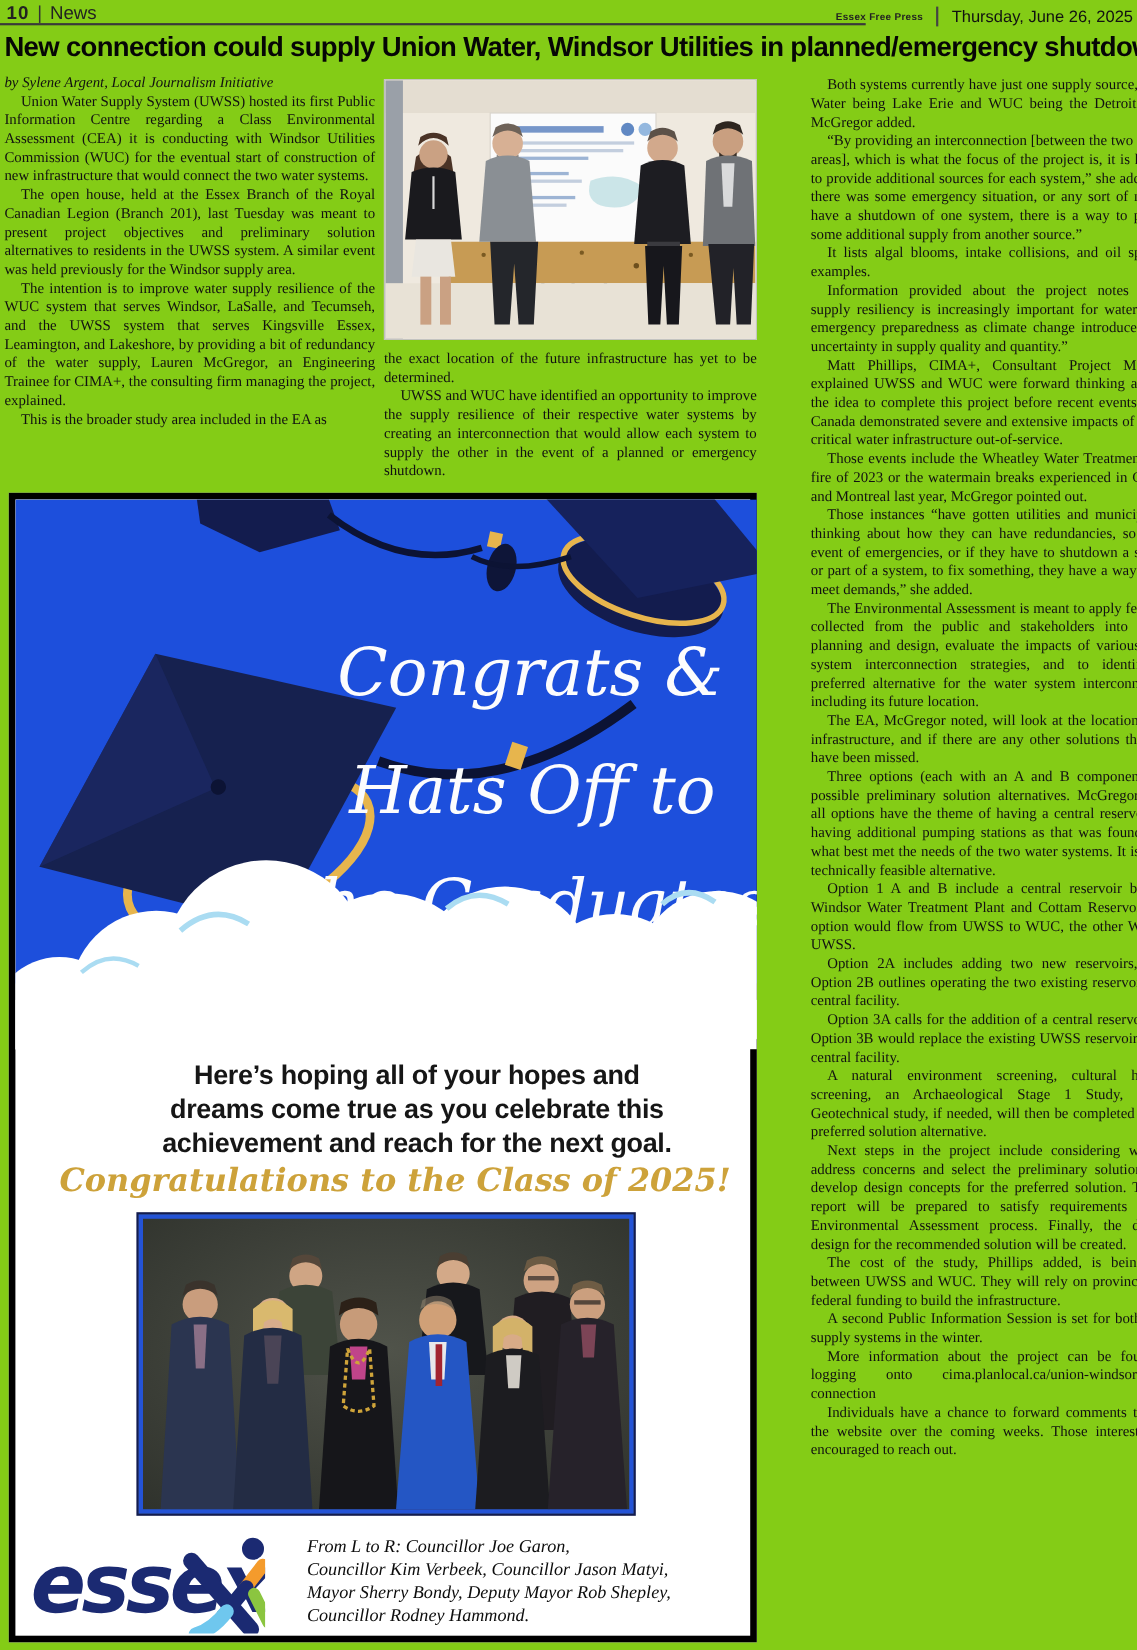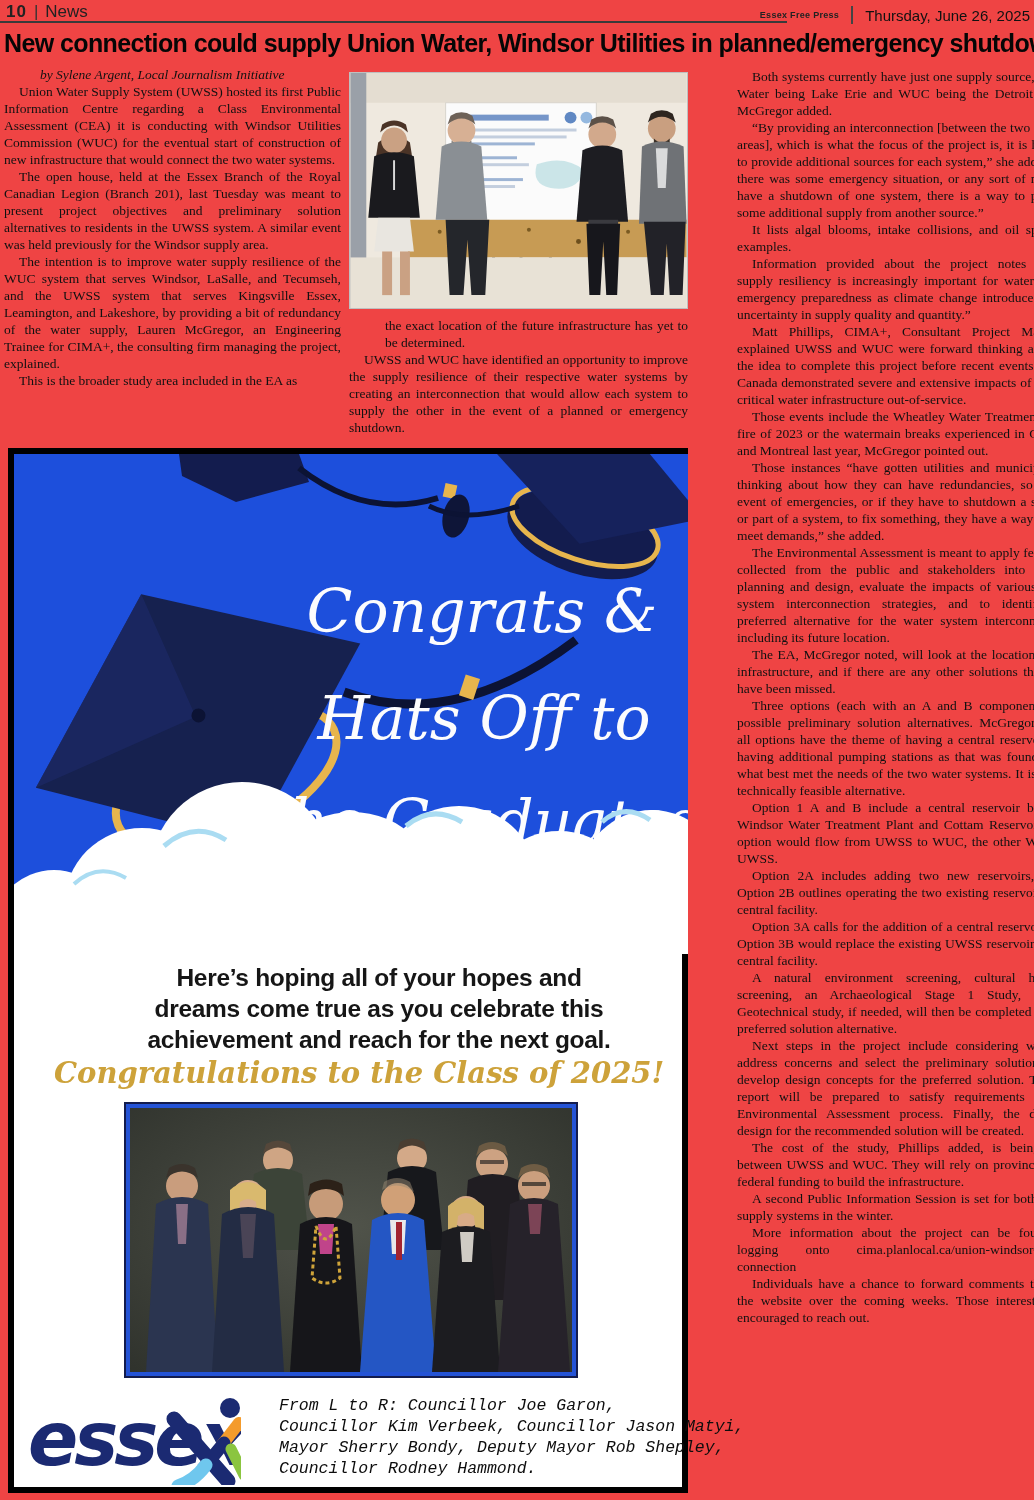--- a/index.html
+++ b/index.html
@@ -1,16 +1,16 @@
 <!DOCTYPE html>
 <html><head>
 <meta charset="utf-8">
 <style>
   html,body{margin:0;padding:0;background:#e8e8e8;}
-  #page{position:relative;width:1034px;height:1500px;margin:0 auto;background:#ef4444;
+  #page{position:relative;width:1034px;height:1500px;margin:0 auto;background:#84cc16;
         font-family:"Liberation Serif",serif;color:#111;overflow:hidden;}
 
   
   .hdr-left{position:absolute;left:6px;top:2px;font-family:"Liberation Sans",sans-serif;
             font-size:17px;color:#222;display:flex;align-items:baseline;gap:7px;}
   .hdr-left .pgnum{font-weight:700;letter-spacing:1px;}
   .hdr-left .bar{font-weight:400;color:#333;}
   .hdr-rule{position:absolute;left:0;top:21px;width:787px;height:2px;background:#3a3a3a;}
   .hdr-right{position:absolute;right:4px;top:6px;display:flex;align-items:center;gap:12px;}
   .masthead{font-family:"Liberation Sans",sans-serif;font-weight:700;font-size:9px;
@@ -23,21 +23,21 @@
             font-family:"Liberation Sans",sans-serif;font-weight:700;font-size:25px;
             letter-spacing:-0.6px;color:#060606;white-space:nowrap;}
   .byline{font-style:italic;font-size:13.5px;margin:0 0 3px 0;}
 
   
   .col{position:absolute;font-size:13.5px;line-height:17px;text-align:justify;}
   #col1{left:4px;top:66px;width:337px;}
   #col3{left:697px;top:68px;width:335px;margin-left:40px;}
   #col2txt{left:349px;top:317px;width:339px;}
   .col p{margin:0;text-indent:15px;}
-  .col p.noindent{text-indent:0;margin-left:36px;}
+  .col p.noindent{text-indent:0;}
 
   
   #news-photo{position:absolute;left:349px;top:72px;width:339px;height:237px;margin:0;
               border:1px solid #bfbfbf;box-sizing:border-box;background:#efe9df;}
   #news-photo svg{display:block;width:100%;height:100%;}
 
   
   #ad{position:absolute;left:8px;top:448px;width:680px;height:1045px;background:#ffffff;
       border:6px solid #000000;box-sizing:border-box;}
   .ad-sky{position:absolute;left:0;top:0;width:674px;height:500px;}
@@ -47,21 +47,21 @@
   .ad-gold{position:absolute;left:0;top:602px;width:674px;text-align:left;
            font-family:"DejaVu Serif",serif;font-style:italic;font-weight:700;
            font-size:29px;color:#cda23a;margin-left:40px;}
   .ad-photo{position:absolute;left:112px;top:650px;width:450px;height:272px;
             border:4px solid #2453d6;box-sizing:border-box;box-shadow:0 0 0 2px #131c4e;
             background:#3b3e37;}
   .ad-photo svg{display:block;width:100%;height:100%;}
   .ad-bottom{position:absolute;left:12px;top:930px;width:656px;height:106px;
              display:flex;align-items:center;}
   .essex-logo{width:215px;height:96px;flex:0 0 auto;}
-  .ad-caption{margin-left:38px;font-style:italic;font-size:16.5px;line-height:21px;color:#0d0d0d;font-family:Liberation Mono, monospace;}
+  .ad-caption{margin-left:38px;font-style:italic;font-size:16.5px;line-height:21px;color:#0d0d0d;}
   .ad-caption div{white-space:nowrap;}
 </style>
 </head>
 <body>
 
 <div id="page">
 
   <div class="hdr-left">
     <span class="pgnum">10</span>
     <span class="bar">|</span>

